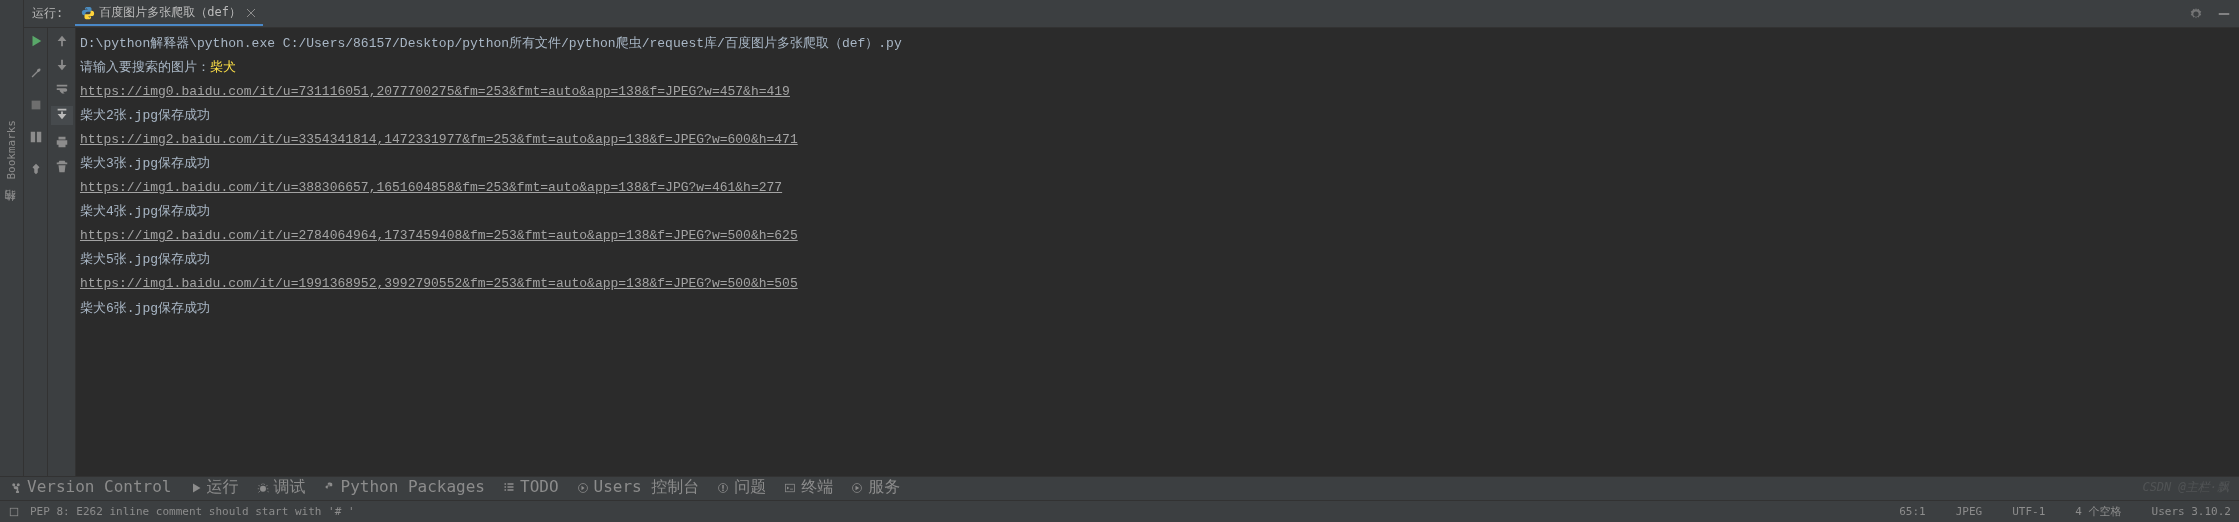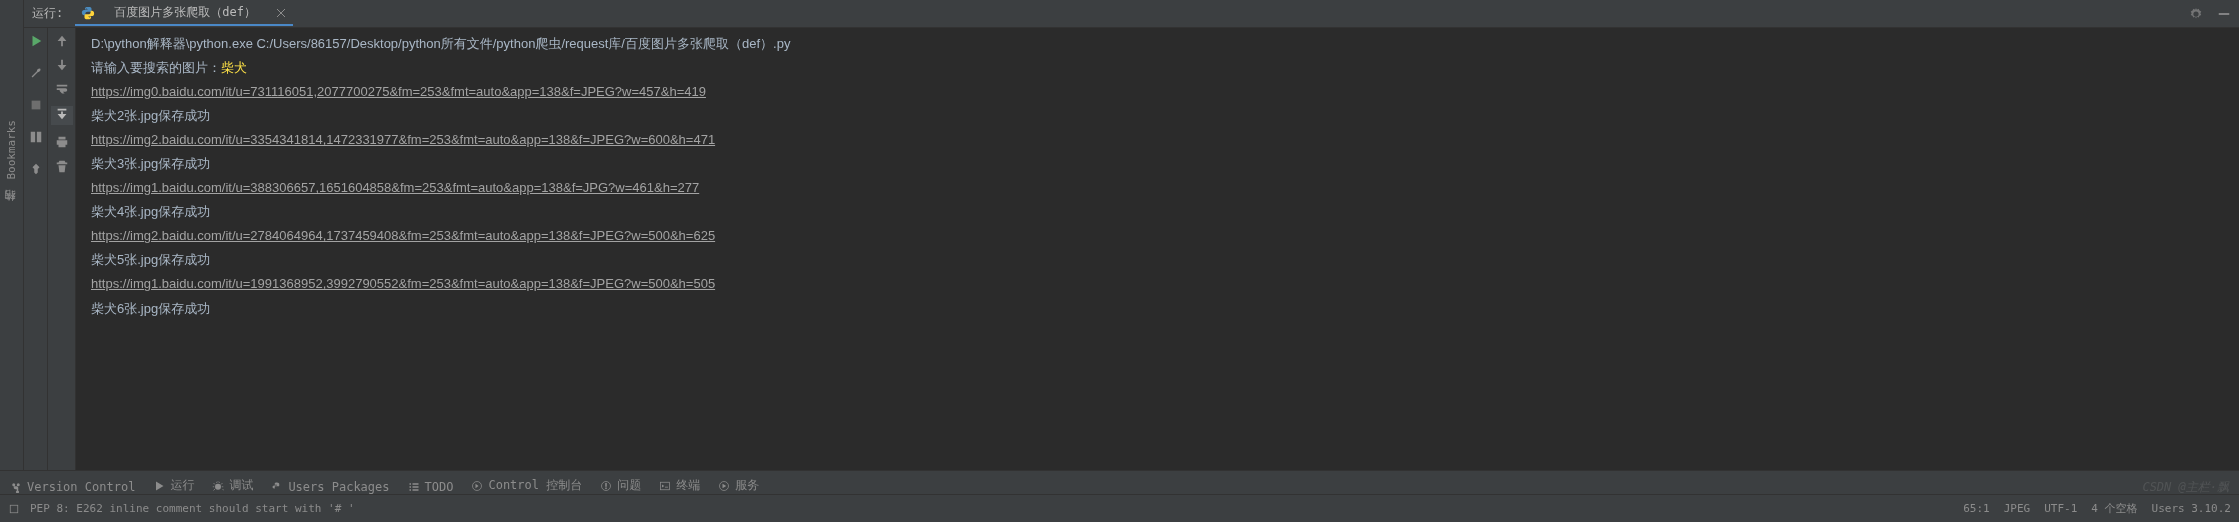--- a/index.html
+++ b/index.html
@@ -55,21 +55,21 @@
       color: #bbbbbb;
       font-size: 12px;
       margin-right: 12px;
     }
     .run-tab {
       display: flex;
       align-items: center;
       padding: 0 6px;
       height: 24px;
       border-bottom: 2px solid #4a88c7;
-      gap: 19px;
+      gap: 4px;
     }
     .python-icon {
       width: 14px;
       height: 14px;
     }
     .run-tab-title { color: #bbbbbb; font-size: 12px; }
     .run-header-right {
       margin-left: auto;
       display: flex;
       gap: 14px;
@@ -98,65 +98,65 @@
       border-right: 1px solid #323232;
       display: flex;
       flex-direction: column;
       align-items: center;
       padding-top: 6px;
       gap: 10px;
     }
     .console {
       flex: 1;
       background: #2b2b2b;
-      font-family: Liberation Sans, sans-serif;
+      font-family: Liberation Mono, monospace;
       font-size: 13px;
       line-height: 1.85;
-      padding: 4px 15px;
+      padding: 4px 4px;
       color: #a9b7c6;
       white-space: pre;
       overflow: auto;
     }
     .console .link {
       color: #a3a3a3;
       text-decoration: underline;
       cursor: pointer;
     }
     .console .green {
       color: #fde047;
     }
     .tool-window-bar {
       height: 24px;
       background: #3c3f41;
       border-top: 1px solid #323232;
       display: flex;
-      align-items: flex-end;
+      align-items: flex-start;
       padding: 0 10px;
       gap: 18px;
-      font-size: 12px;
+      font-size: 16px;
       color: #8c8c8c;
     }
     .tw-item {
       display: flex;
       align-items: center;
       gap: 5px;
       cursor: pointer;
     }
     .status-bar {
-      height: 28px;
+      height: 22px;
       background: #3c3f41;
       border-top: 1px solid #323232;
       display: flex;
       align-items: center;
       padding: 0 8px;
       font-size: 11px;
       color: #8c8c8c;
     }
     .status-left { display: flex; align-items: center; gap: 10px; }
-    .status-right { margin-left: auto; display: flex; align-items: center; gap: 14px; }
+    .status-right { margin-left: auto; display: flex; align-items: center; gap: 30px; }
     .icon-14 { width: 14px; height: 14px; flex-shrink: 0; }
     .icon-12 { width: 12px; height: 12px; flex-shrink: 0; }
     .highlight-bar { background: #464a4d; padding: 1px 4px; }
     .watermark { position: absolute; right: 10px; bottom: 26px; font-size: 12px; color: rgba(200,200,200,0.15); font-style: italic; }
   </style>
 </head>
 <body>
 
 <div class="main-area">
   <div class="sidebar-left">
@@ -250,34 +250,34 @@
     <svg class="icon-12" viewBox="0 0 16 16">
         <circle cx="8" cy="9" r="4" fill="#8c8c8c"></circle>
         <path stroke="#8c8c8c" d="M4 6l-2-2M12 6l2-2M3 9H1m14 0h-2M4 12l-2 2m12-2l2 2M6 4l1-2m3 2l-1-2"></path>
       </svg>
     <span>调试</span>
   </div>
   <div class="tw-item">
     <svg class="icon-12" viewBox="0 0 16 16">
         <path fill="#8c8c8c" d="M7 2c-2 0-2 1-2 2v1h3v1H4c-1 0-2 1-2 2s1 2 2 2h1V8c0-1 1-1 2-1h3c1 0 1-1 1-1V4c0-1-1-2-3-2z"></path>
       </svg>
-    <span>Users Packages</span>
+    <span>Python Packages</span>
   </div>
   <div class="tw-item">
     <svg class="icon-12" viewBox="0 0 16 16">
         <path fill="#8c8c8c" d="M2 3h2v2H2zm4 0h8v2H6zM2 7h2v2H2zm4 0h8v2H6zm-4 4h2v2H2zm4 0h8v2H6z"></path>
       </svg>
     <span>TODO</span>
   </div>
   <div class="tw-item">
     <svg class="icon-12" viewBox="0 0 16 16">
         <circle cx="8" cy="8" r="6" fill="none" stroke="#8c8c8c"></circle>
         <path fill="#8c8c8c" d="M6 5l4 3-4 3z"></path>
       </svg>
-    <span>Control 控制台</span>
+    <span>Users 控制台</span>
   </div>
   <div class="tw-item">
     <svg class="icon-12" viewBox="0 0 16 16">
         <circle cx="8" cy="8" r="6" fill="none" stroke="#8c8c8c"></circle>
         <path fill="#8c8c8c" d="M7 4h2v5H7zm0 6h2v2H7z"></path>
       </svg>
     <span>问题</span>
   </div>
   <div class="tw-item">
     <svg class="icon-12" viewBox="0 0 16 16">

